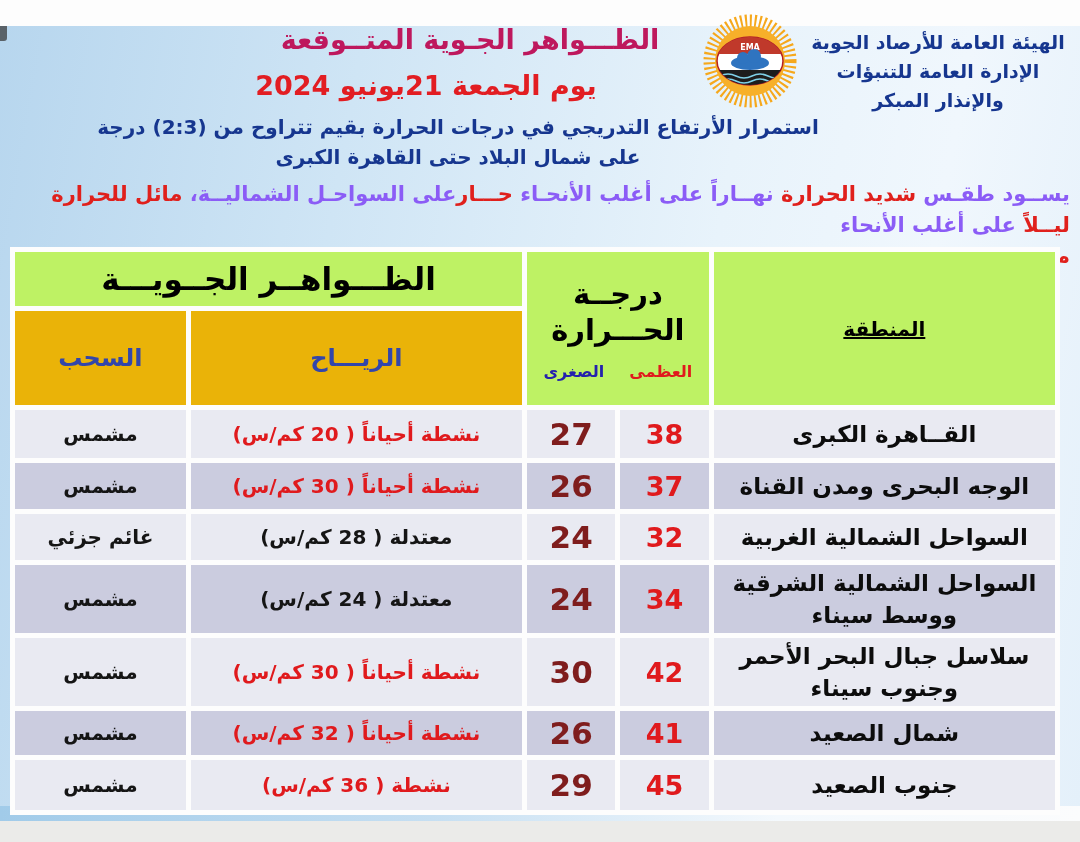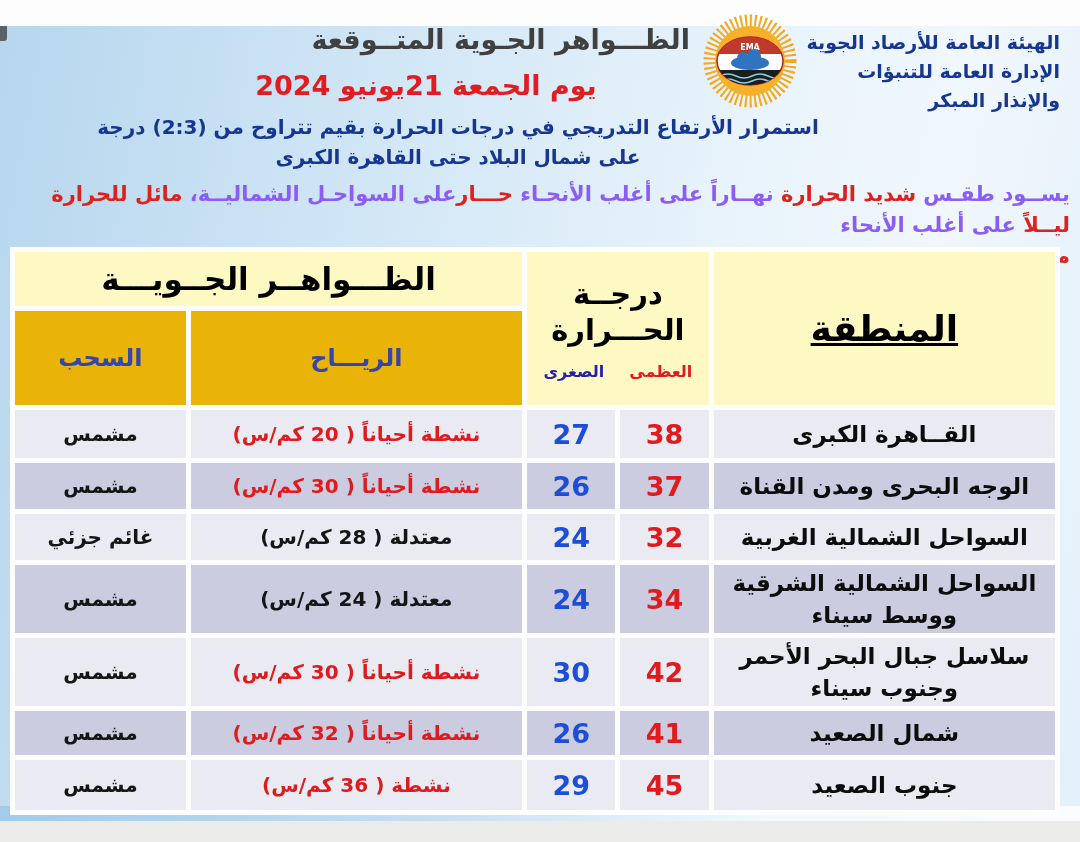--- a/index.html
+++ b/index.html
@@ -7,45 +7,45 @@
   #stage{position:relative;width:1080px;height:842px;overflow:hidden;background:#fdfdfd;}
 
   .top-white{position:absolute;left:0;top:0;width:1080px;height:26px;background:#fdfdfd;}
   .slide-bg{position:absolute;left:0;top:26px;width:1080px;height:780px;
     background:linear-gradient(100deg,#b7d6ee 0%,#cfe5f5 30%,#e8f3fb 62%,#f0f7fd 80%,#e4f0fa 100%);}
   .scan-artifact{position:absolute;left:0;top:26px;width:7px;height:15px;background:#3b3b3b;opacity:.75;border-radius:0 0 3px 0;}
   .blue-strip{position:absolute;left:0;top:806px;width:1080px;height:15px;
     background:linear-gradient(to right,#a1cbe9 0%,#c6dff2 40%,#f4f9fd 72%,#fbfcfd 100%);}
   .gray-strip{position:absolute;left:0;top:821px;width:1080px;height:21px;background:#ebebe9;}
 
-  .org-block{position:absolute;right:20px;top:28px;width:268px;text-align:right;
+  .org-block{position:absolute;right:8px;top:28px;width:268px;text-align:center;
     color:#16368f;font-weight:bold;font-size:19px;line-height:29px;}
   .logo-wrap{position:absolute;left:688px;top:14px;width:124px;height:94px;}
 
-  .page-title{position:absolute;left:266px;top:24px;width:424px;text-align:right;
-    color:#404040;font-weight:bold;font-size:27px;}
+  .page-title{position:absolute;left:258px;top:24px;width:424px;text-align:center;
+    color:#be185d;font-weight:bold;font-size:27px;}
   .page-date{position:absolute;left:226px;top:70px;width:400px;text-align:center;
     color:#e21d22;font-weight:bold;font-size:27px;}
   .subtitle{position:absolute;left:58px;top:112px;width:800px;text-align:center;
     color:#16368f;font-weight:bold;font-size:20px;line-height:30px;}
   .summary{position:absolute;left:12px;top:179px;width:1058px;text-align:right;
     font-weight:bold;font-size:21px;line-height:31px;}
   .seg-blue{color:#8b5cf6;text-align:right;}
   .seg-red{color:#e0201c;}
 
   table.forecast{position:absolute;left:10px;top:247px;width:1050px;
     border-collapse:separate;border-spacing:5px;background:#fdfdfd;table-layout:fixed;}
   table.forecast td,table.forecast th{padding:2px 4px;text-align:center;vertical-align:middle;overflow:hidden;}
 
   .col-region{width:340px;}  .col-max{width:88px;}  .col-min{width:88px;}
   .col-wind{width:330px;}    .col-cloud{width:170px;}
 
-  .hdr{background:#fef9c3;color:#000;font-weight:bold;}
+  .hdr{background:#bef264;color:#000;font-weight:bold;}
   .hdr-group{font-size:31px;height:50px;}
-  .hdr-region{font-size:36px;margin-top:32px;}
+  .hdr-region{font-size:20px;margin-top:32px;}
   .hdr-region .u{text-decoration:underline;}
   .hdr-temp{font-size:29px;}
   .hdr-temp .temp-lines{line-height:36px;}
   .hdr-temp .minmax{display:flex;flex-direction:row;justify-content:space-around;
     font-size:16px;margin-top:14px;}
   .lbl-max{color:#e01a1d;}
   .lbl-min{color:#2421ad;}
   .hdr-sub{background:#eab308;color:#3246ab;font-weight:bold;font-size:24px;height:90px;}
 
   tbody tr:nth-child(odd) td{background:#e9eaf2;}
@@ -53,21 +53,21 @@
   tbody tr:nth-child(1){height:48px;}
   tbody tr:nth-child(2){height:46px;}
   tbody tr:nth-child(3){height:46px;}
   tbody tr:nth-child(4){height:60px;}
   tbody tr:nth-child(5){height:64px;}
   tbody tr:nth-child(6){height:44px;}
   tbody tr:nth-child(7){height:50px;}
 
   td.cell-region{font-size:23px;font-weight:bold;color:#0c0c0c;line-height:32px;}
   td.cell-max{font-size:27px;font-weight:bold;color:#e01a1d;}
-  td.cell-min{font-size:27px;font-weight:bold;color:#1d4ed8;}
+  td.cell-min{font-size:31px;font-weight:bold;color:#7f1d1d;}
   td.cell-wind{font-size:20px;font-weight:bold;}
   td.cell-wind.red-text{color:#e01a1d;}
   td.cell-wind.black-text{color:#151515;}
   td.cell-cloud{font-size:20px;font-weight:bold;color:#151515;}
 </style>
 </head>
 <body>
 
 <div id="stage">
   <div class="top-white"></div>

